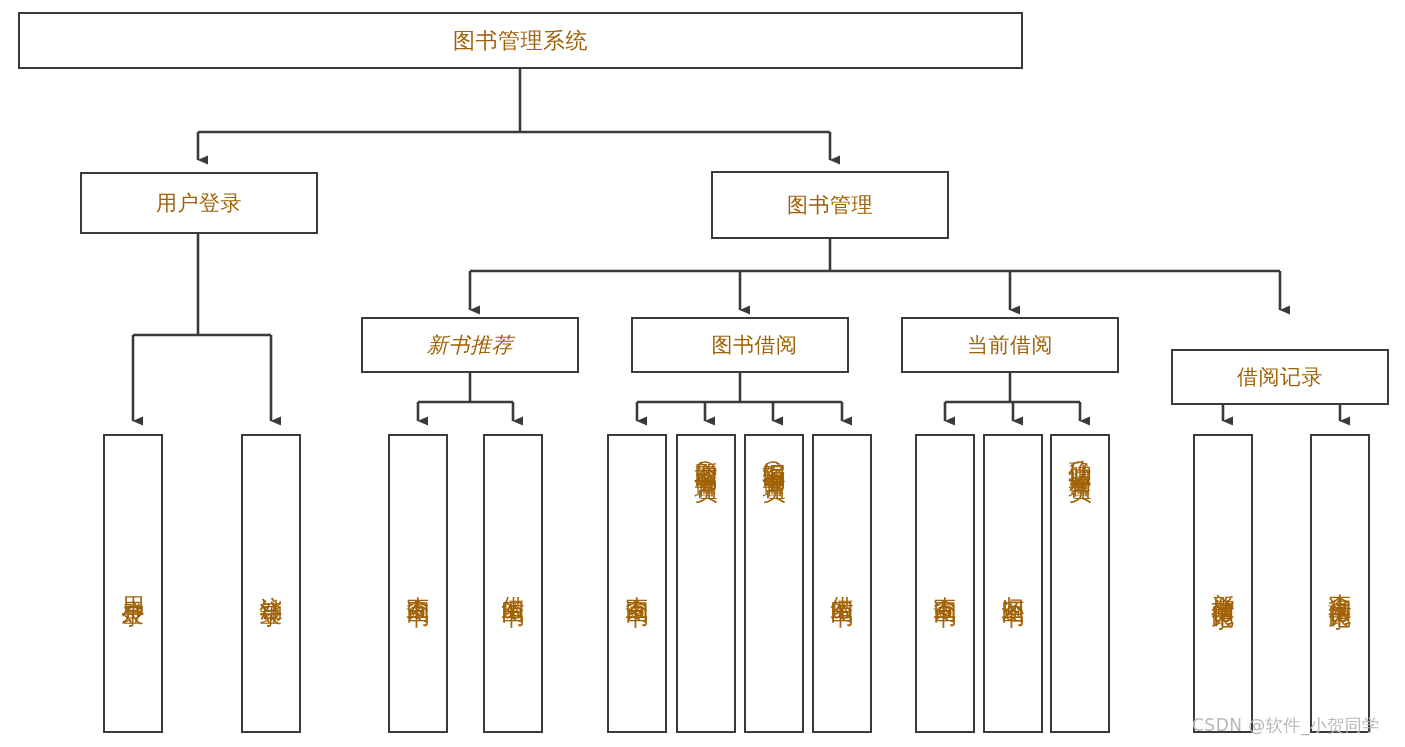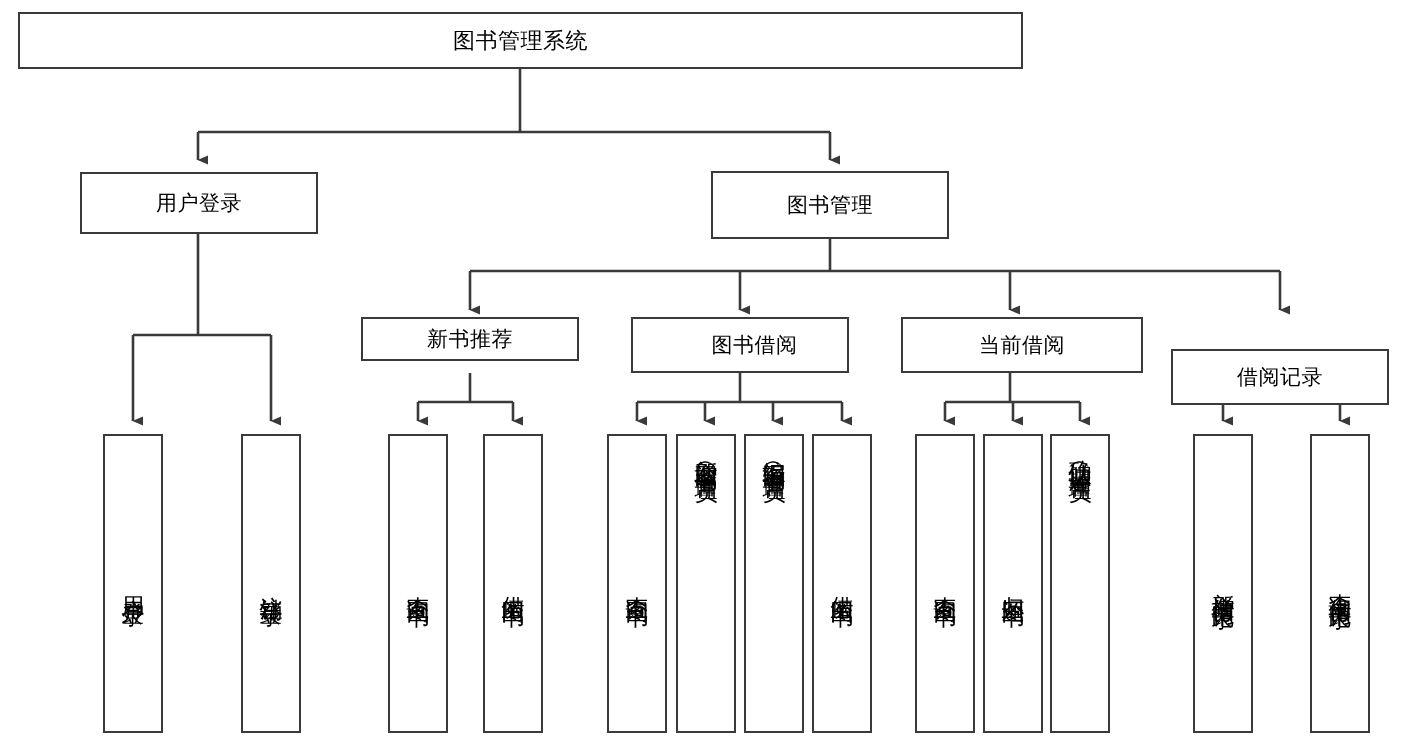--- a/index.html
+++ b/index.html
@@ -31,21 +31,21 @@
     border: 2.2px solid #3a3a3a;
     background: #ffffff;
     display: flex;
     align-items: center;
     justify-content: center;
     color: #2b2b2b;
   }
   .node-label {
     display: block;
     text-align: left;
-    color: #000000;
+    color: #a16207;
     line-height: 1.18;
     letter-spacing: 0.5px;
   }
   
   .node-h .node-label {
     writing-mode: horizontal-tb;
     font-size: 21px;
   }
   .node-root .node-label {
     font-size: 22px;
@@ -136,29 +136,29 @@
   </div>
 
   <div class="node-box node-h" style="left:80px; top:172px; width:238px; height:62px;">
     <span class="node-label">用户登录</span>
   </div>
 
   <div class="node-box node-h" style="left:711px; top:171px; width:238px; height:68px;">
     <span class="node-label">图书管理</span>
   </div>
 
-  <div class="node-box node-h" style="left:361px; top:317px; width:218px; height:44px;">
+  <div class="node-box node-h" style="left:361px; top:317px; width:218px; height:56px;font-style:italic;">
     <span class="node-label">新书推荐</span>
   </div>
 
   <div class="node-box node-h" style="left:631px; top:317px; width:218px; height:56px;padding-left:29px;">
     <span class="node-label">图书借阅</span>
   </div>
 
-  <div class="node-box node-h" style="left:901px; top:317px; width:242px; height:56px;">
+  <div class="node-box node-h" style="left:901px; top:317px; width:218px; height:56px;">
     <span class="node-label">当前借阅</span>
   </div>
 
   <div class="node-box node-h" style="left:1171px; top:317px; width:218px; height:56px;margin-top:32px;">
     <span class="node-label">借阅记录</span>
   </div>
 
   <div class="node-box node-v v-center" style="left:103px; top:434px; width:60px; height:299px;">
     <span class="node-label">用户登录</span>
   </div>
@@ -204,14 +204,15 @@
   </div>
 
   <div class="node-box node-v v-center" style="left:1193px; top:434px; width:60px; height:299px;">
     <span class="node-label">新增借阅记录</span>
   </div>
 
   <div class="node-box node-v v-center" style="left:1310px; top:434px; width:60px; height:299px;">
     <span class="node-label">查询借阅记录</span>
   </div>
 
+  <div class="watermark" style="left:1192px; top:714px;">CSDN @软件_小贺同学</div>
 
 </div>
 
 </body></html>

